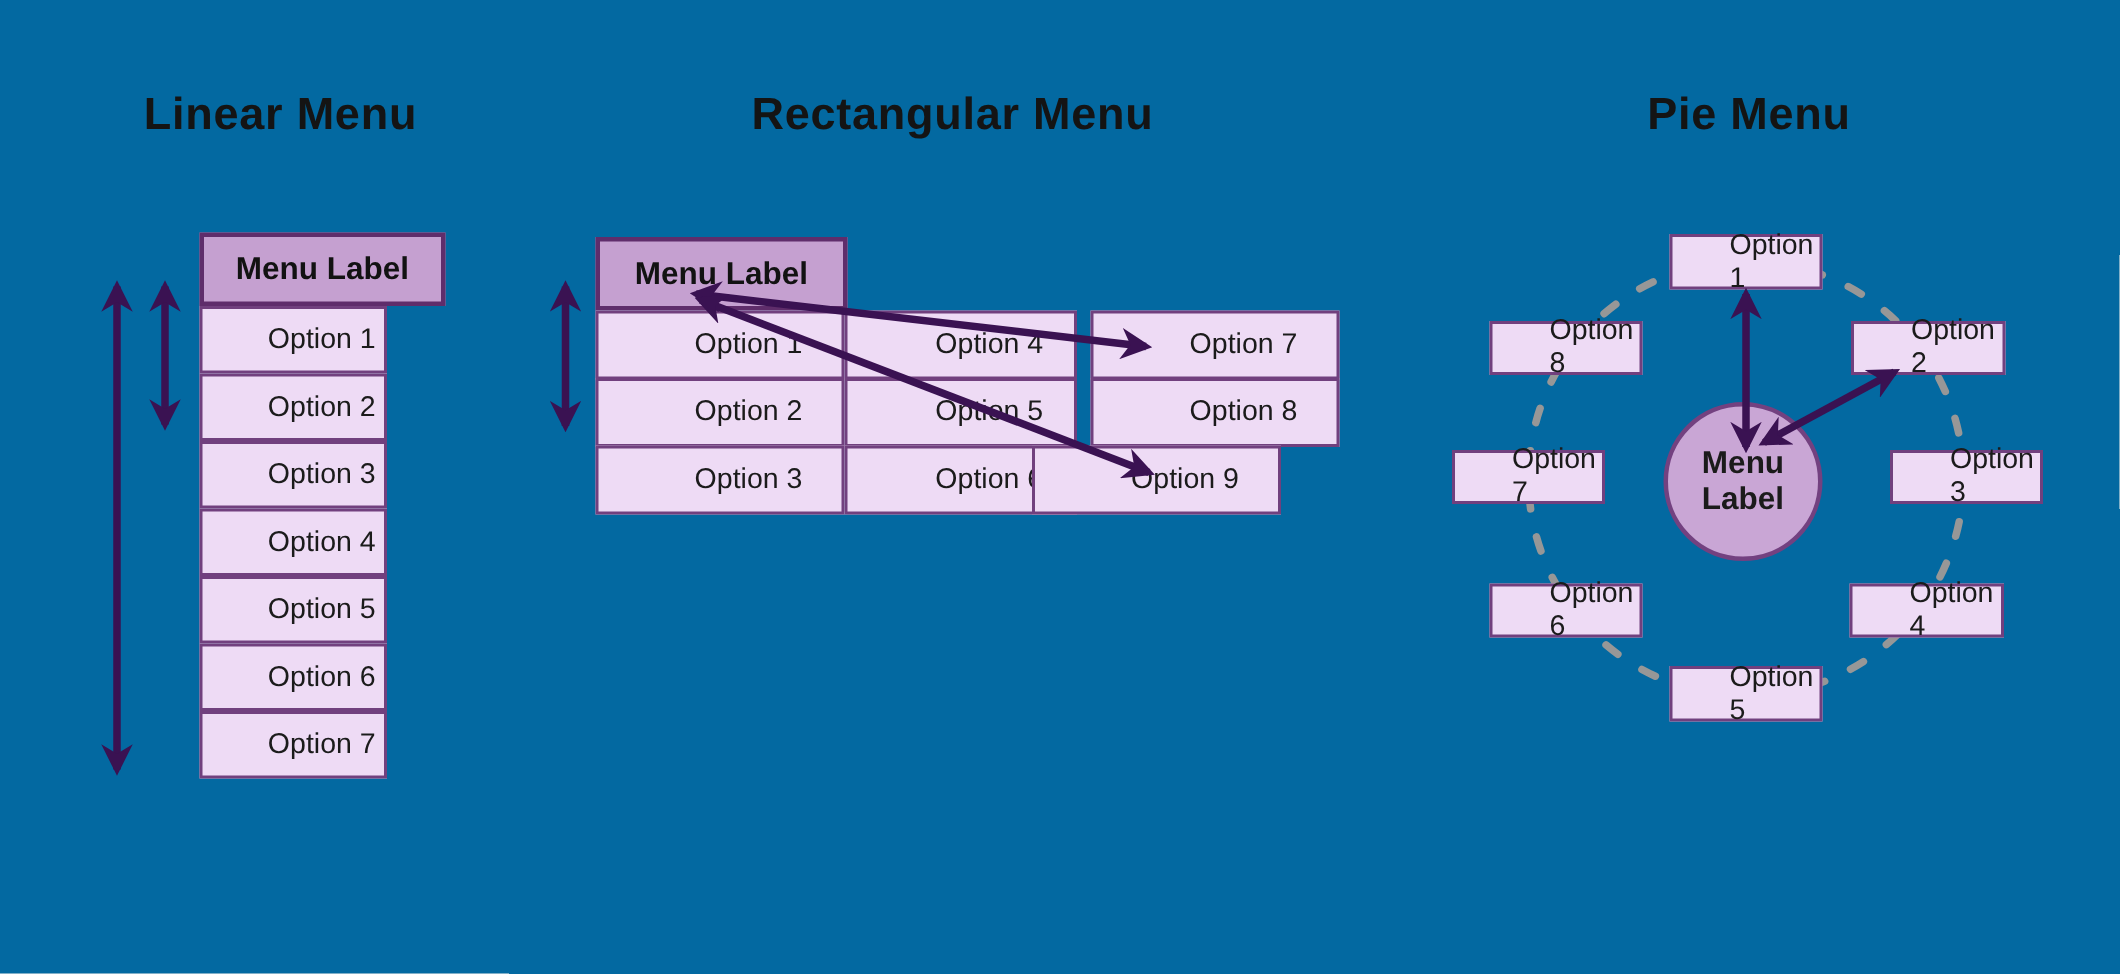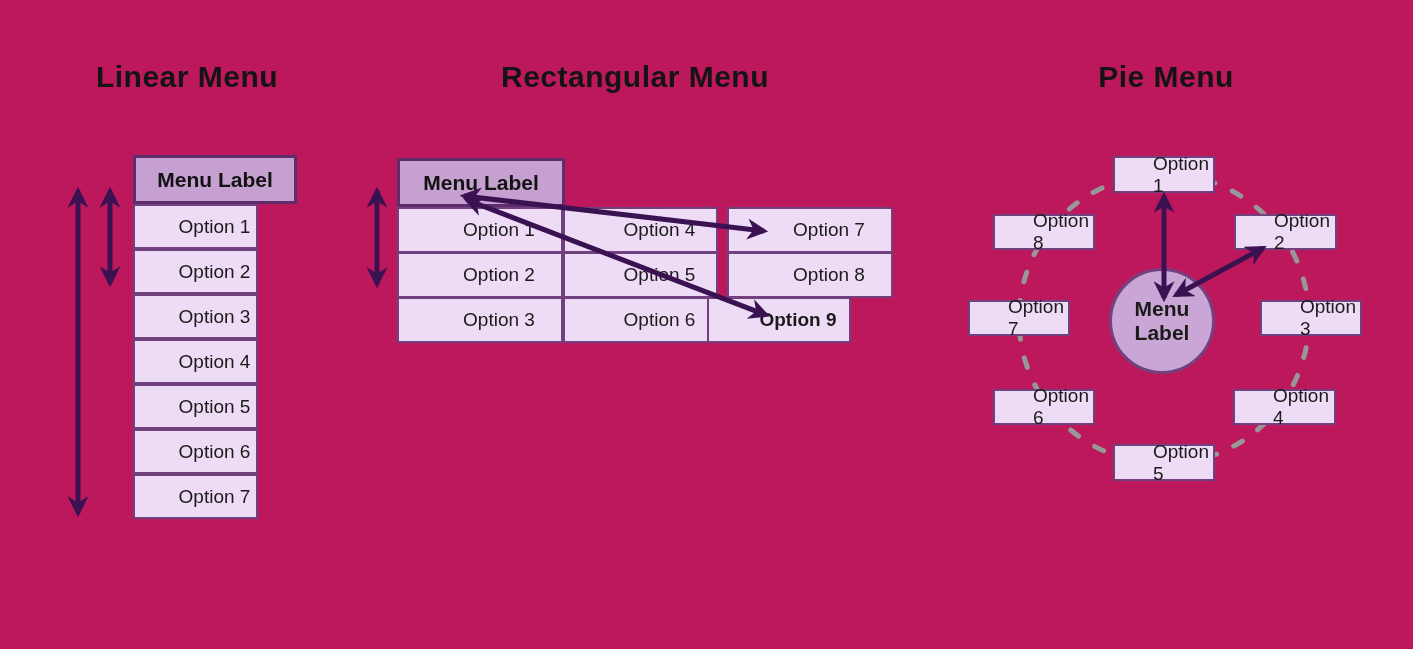--- a/index.html
+++ b/index.html
@@ -1,18 +1,18 @@
 <!DOCTYPE html>
 <html><head>
 <meta charset="utf-8">
 <style>
   html,body { margin:0; padding:0; background:#e8e8e8; }
   .canvas {
     position:relative; width:1413px; height:649px;
-    background:#be185d; overflow:hidden;
+    background:#0369a1; overflow:hidden;
     font-family:"Liberation Sans", sans-serif;
   }
   .title {
     position:absolute; width:340px; text-align:center;
     font-size:30px; font-weight:bold; color:#141414; letter-spacing:0.5px;
   }
   .box {
     position:absolute; box-sizing:border-box;
     display:flex; align-items:center; justify-content:center;
     color:#1b1b1b;
@@ -63,21 +63,21 @@
   <div class="box opt" style="left:397px; top:207px; width:166px; height:46px;">Option 1</div>
   <div class="box opt" style="left:397px; top:252px; width:166px; height:46px;">Option 2</div>
   <div class="box opt" style="left:397px; top:297px; width:166px; height:46px;">Option 3</div>
 
   <div class="box opt" style="left:563px; top:207px; width:155px; height:46px;">Option 4</div>
   <div class="box opt" style="left:563px; top:252px; width:155px; height:46px;">Option 5</div>
   <div class="box opt" style="left:563px; top:297px; width:155px; height:46px;">Option 6</div>
 
   <div class="box opt" style="left:727px; top:207px; width:166px; height:46px;">Option 7</div>
   <div class="box opt" style="left:727px; top:252px; width:166px; height:46px;">Option 8</div>
-  <div class="box opt" style="left:707px; top:297px; width:144px; height:46px;font-weight:bold;">Option 9</div>
+  <div class="box opt" style="left:688px; top:297px; width:166px; height:46px;">Option 9</div>
 
   <div class="box circle" style="left:1109px; top:268px; width:106px; height:106px;">
     <span class="circle-label" style="font-weight:bold;">Menu Label</span>
   </div>
   <div class="box opt" style="left:1113px; top:156px; width:102px; height:37px;">Option 1</div>
   <div class="box opt" style="left:1234px; top:214px; width:103px; height:36px;">Option 2</div>
   <div class="box opt" style="left:1260px; top:300px; width:102px; height:36px;">Option 3</div>
   <div class="box opt" style="left:1233px; top:389px; width:103px; height:36px;">Option 4</div>
   <div class="box opt" style="left:1113px; top:444px; width:102px; height:37px;">Option 5</div>
   <div class="box opt" style="left:993px; top:389px; width:102px; height:36px;">Option 6</div>

